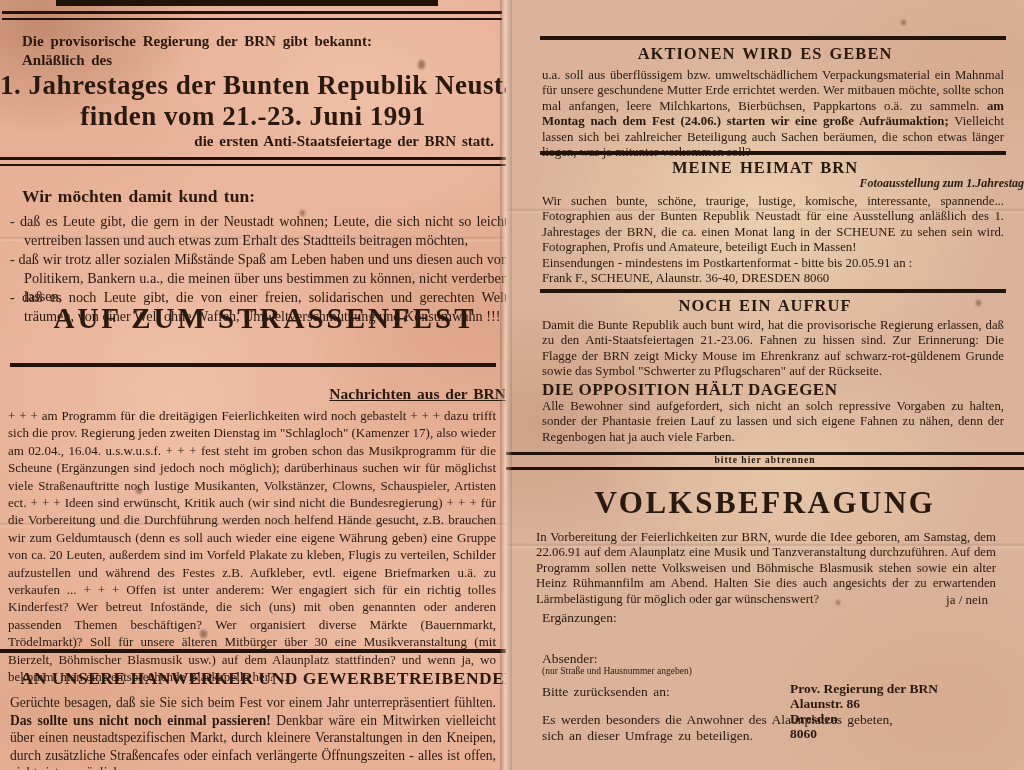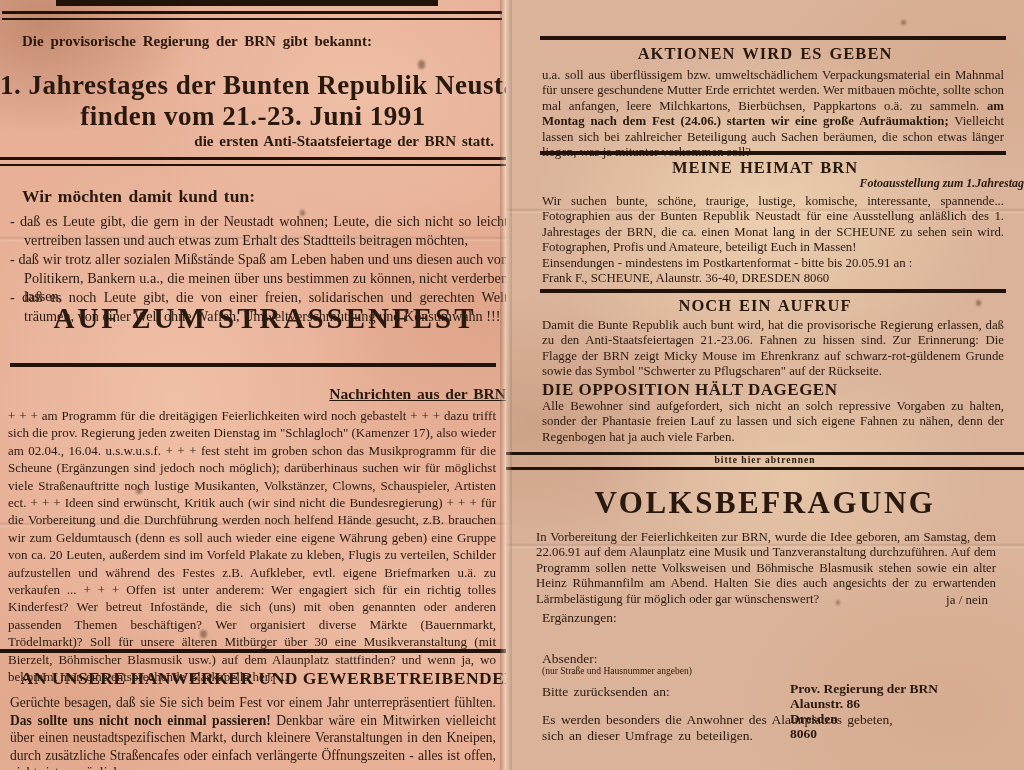--- a/index.html
+++ b/index.html
@@ -70,20 +70,21 @@
   <div class="crease" style="top:522px"></div>
   <div class="stain" style="left:418px;top:60px;width:7px;height:9px"></div>
   <div class="stain" style="left:300px;top:210px;width:5px;height:6px"></div>
   <div class="stain" style="left:136px;top:488px;width:6px;height:6px"></div>
   <div class="stain" style="left:200px;top:630px;width:7px;height:8px"></div>
 
   <div class="abs rule" style="left:56px;top:0;width:382px;height:6px"></div>
   <div class="abs dbl-rule" style="left:2px;top:11px;width:500px"></div>
 
   <div class="abs ink announce" style="left:22px;top:32px;width:470px">Die provisorische Regierung der BRN gibt bekannt:</div>
+  <div class="abs ink announce" style="left:22px;top:51px;width:470px">Anläßlich des</div>
 
   <div class="abs ink big-title" style="left:0;top:70px;width:506px">1. Jahrestages der Bunten Republik Neustadt</div>
   <div class="abs ink big-title" style="left:0;top:101px;width:506px">finden vom 21.-23. Juni 1991</div>
   <div class="abs ink sub-right" style="left:0;top:133px;width:494px">die ersten Anti-Staatsfeiertage der BRN statt.</div>
 
   <div class="abs dbl-rule" style="left:0;top:157px;width:506px"></div>
 
   <div class="abs ink h-kundtun" style="left:22px;top:186px;width:470px">Wir möchten damit kund tun:</div>
   <div class="abs ink list-item" style="left:10px;top:212px;width:484px">- daß es Leute gibt, die gern in der Neustadt wohnen; Leute, die sich nicht so leicht vertreiben lassen und auch etwas zum Erhalt des Stadtteils beitragen möchten,</div>
   <div class="abs ink list-item" style="left:10px;top:250px;width:484px">- daß wir trotz aller sozialen Mißstände Spaß am Leben haben und uns diesen auch von Politikern, Bankern u.a., die meinen über uns bestimmen zu können, nicht verderben lassen,</div>

